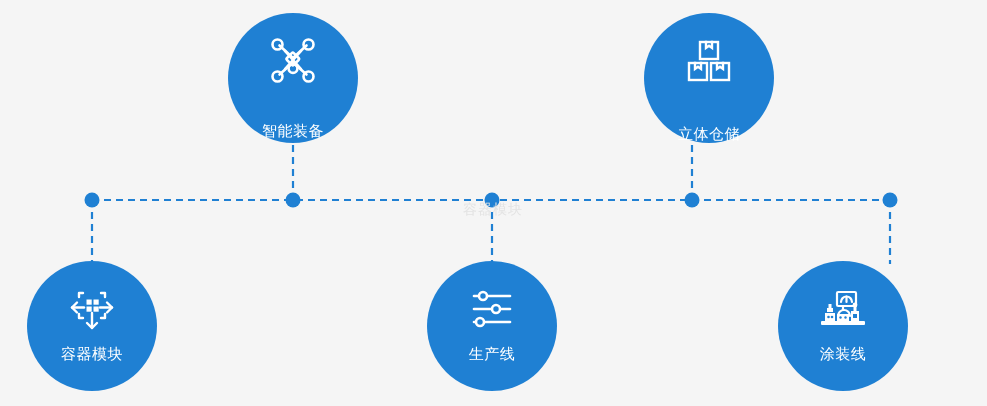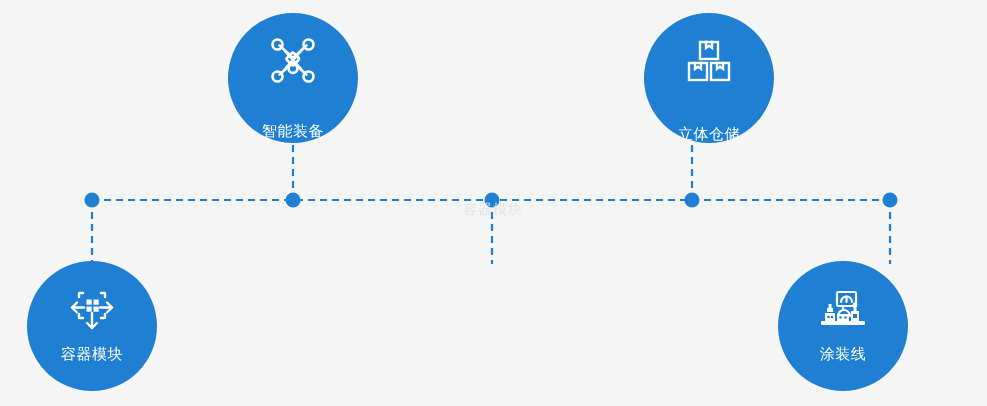--- a/index.html
+++ b/index.html
@@ -158,20 +158,33 @@
         <polyline points="11,19.5 6,24.5 11,29.5"></polyline>
         <line x1="46" y1="24.5" x2="34" y2="24.5"></line>
         <polyline points="41,19.5 46,24.5 41,29.5"></polyline>
         <line x1="26" y1="30" x2="26" y2="45"></line>
         <polyline points="21,40 26,45 31,40"></polyline>
       </svg>
     </span>
     <span class="node-label">容器模块</span>
   </div>
 
+  <div class="node-circle c-production-line">
+    <span class="node-icon">
+      <svg viewBox="0 0 52 52" xmlns="http://www.w3.org/2000/svg" fill="none" stroke="#ffffff" stroke-width="2.6" stroke-linecap="round" stroke-linejoin="round">
+        <line x1="8" y1="13" x2="44" y2="13"></line>
+        <circle cx="17" cy="13" r="4" fill="#1f80d3"></circle>
+        <line x1="8" y1="26" x2="44" y2="26"></line>
+        <circle cx="30" cy="26" r="4" fill="#1f80d3"></circle>
+        <line x1="8" y1="39" x2="44" y2="39"></line>
+        <circle cx="14" cy="39" r="4" fill="#1f80d3"></circle>
+      </svg>
+    </span>
+    <span class="node-label">生产线</span>
+  </div>
 
   <div class="node-circle c-painting-line">
     <span class="node-icon">
       <svg viewBox="0 0 52 52" xmlns="http://www.w3.org/2000/svg">
         <g fill="#ffffff" stroke="none">
           <rect x="4" y="38" width="44" height="4" rx="1"></rect>
           <path d="M8 30 h10 v8 H8 z"></path>
           <path d="M10 25 h6 v4 h-6 z"></path>
           <rect x="11.5" y="21" width="3" height="4"></rect>
           <path d="M20 31 h12 v7 H20 z"></path>

